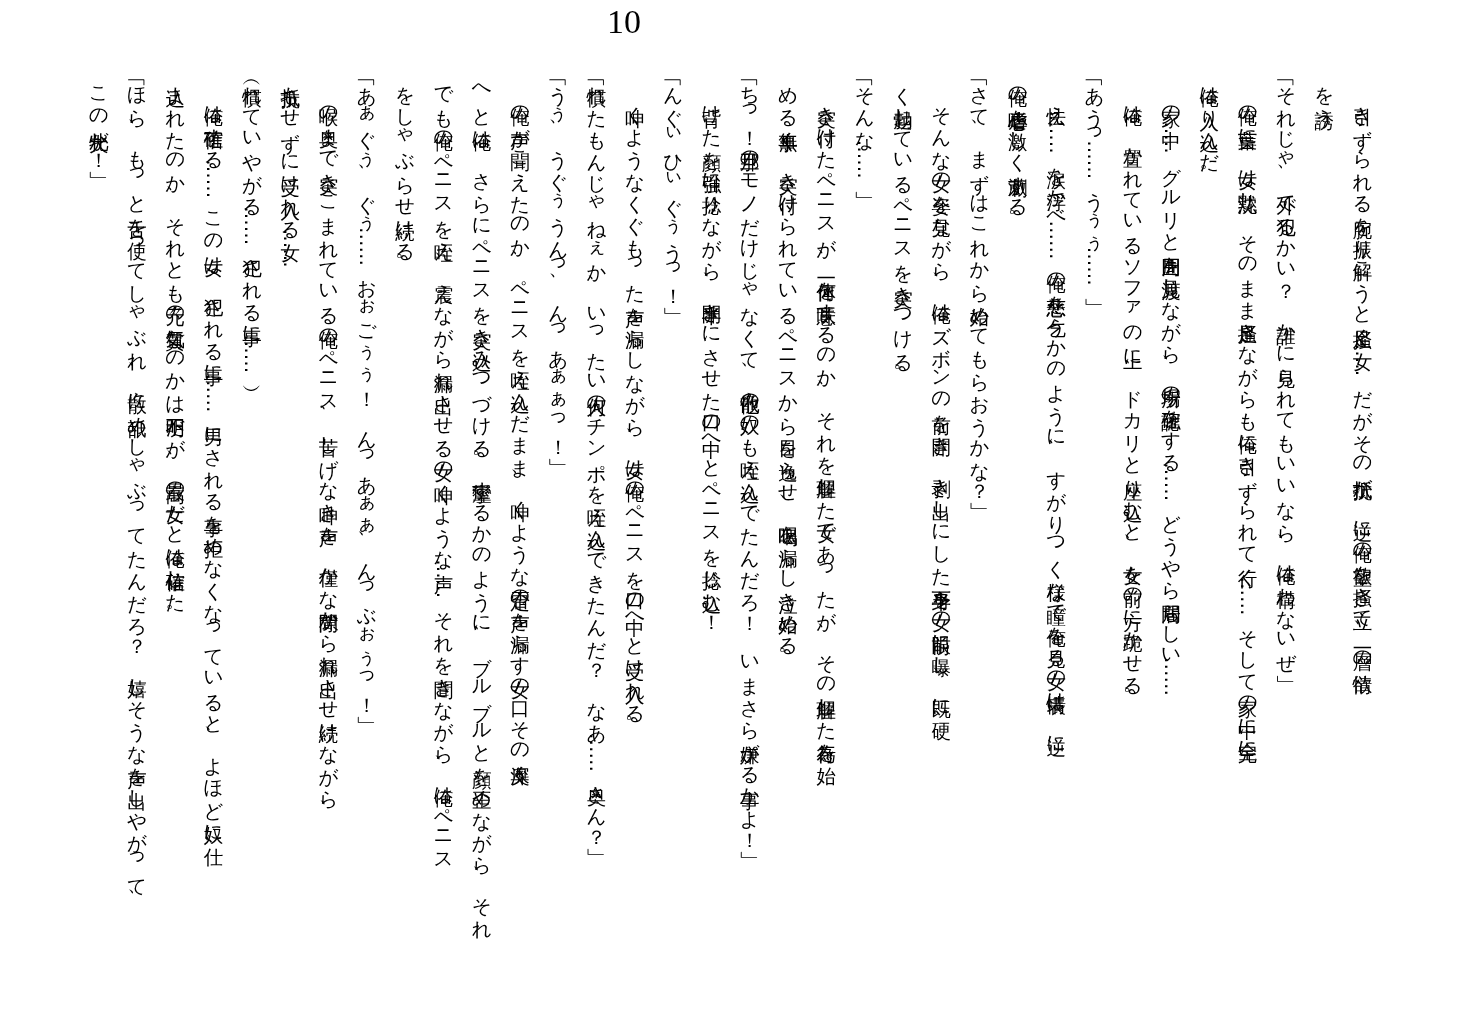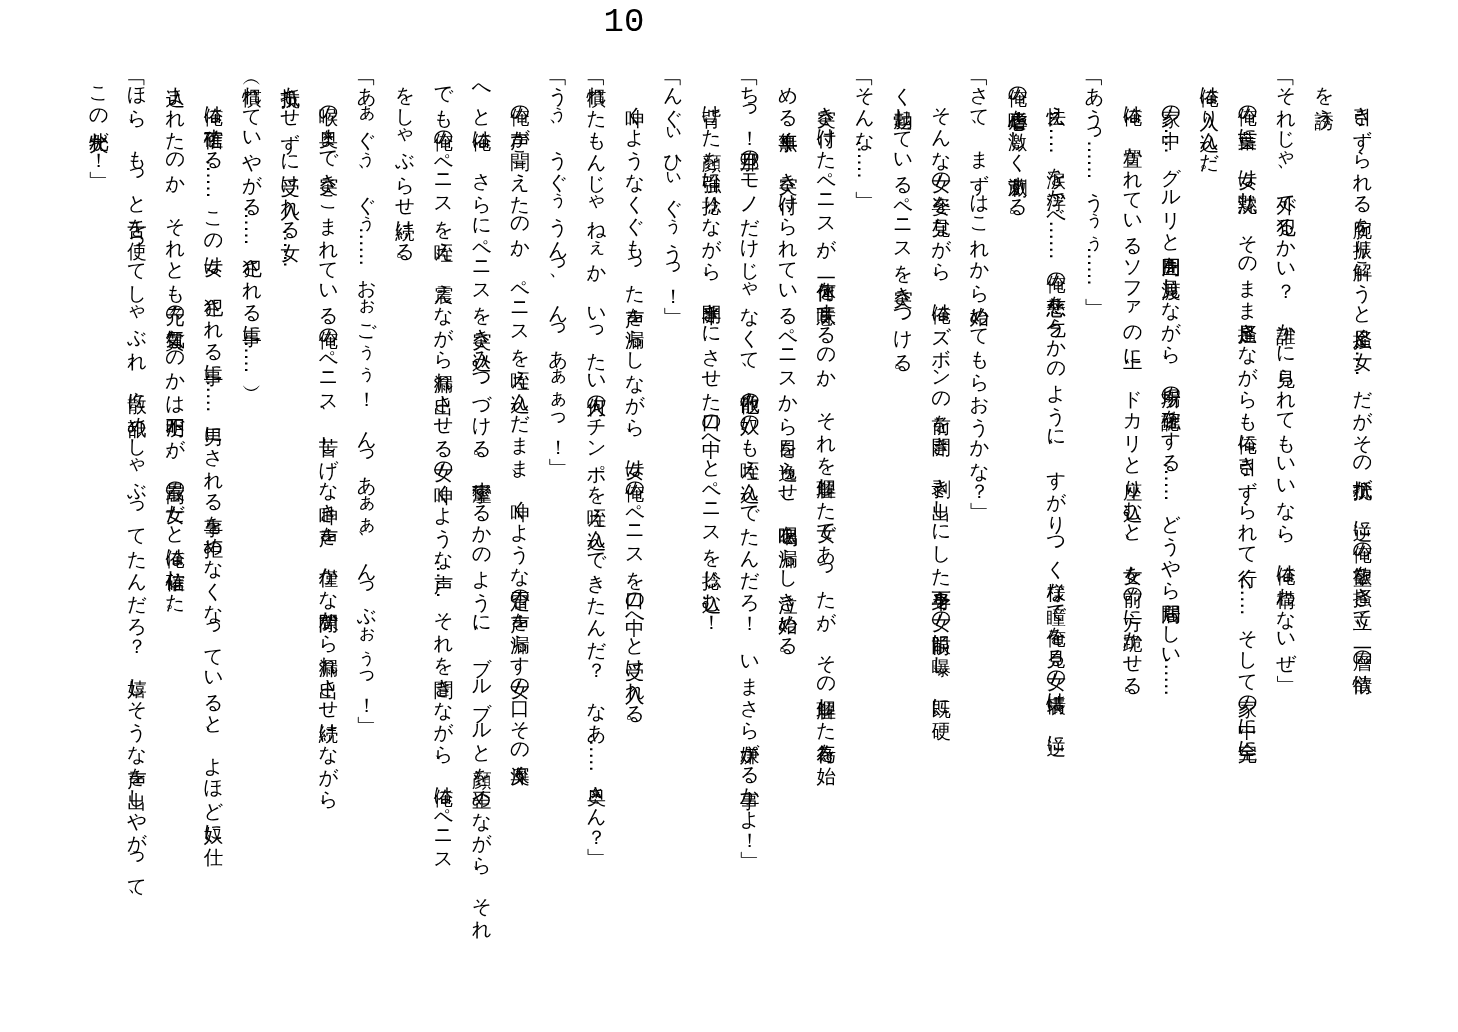--- a/index.html
+++ b/index.html
@@ -14,21 +14,21 @@
       overflow: hidden;
       color: #000000;
       font-family: "DejaVu Sans", "Liberation Sans", sans-serif;
     }
     .page-number {
       position: absolute;
       top: 2px;
       left: 0;
       width: 1248px;
       text-align: center;
-      font-family: Liberation Mono, monospace;
+      font-family: Liberation Serif, serif;
       font-size: 34px;
       line-height: 40px;
       color: #000000;
     }
     .text-body {
       position: absolute;
       top: 73px;
       right: 77px;
       height: 900px;
       writing-mode: vertical-rl;

